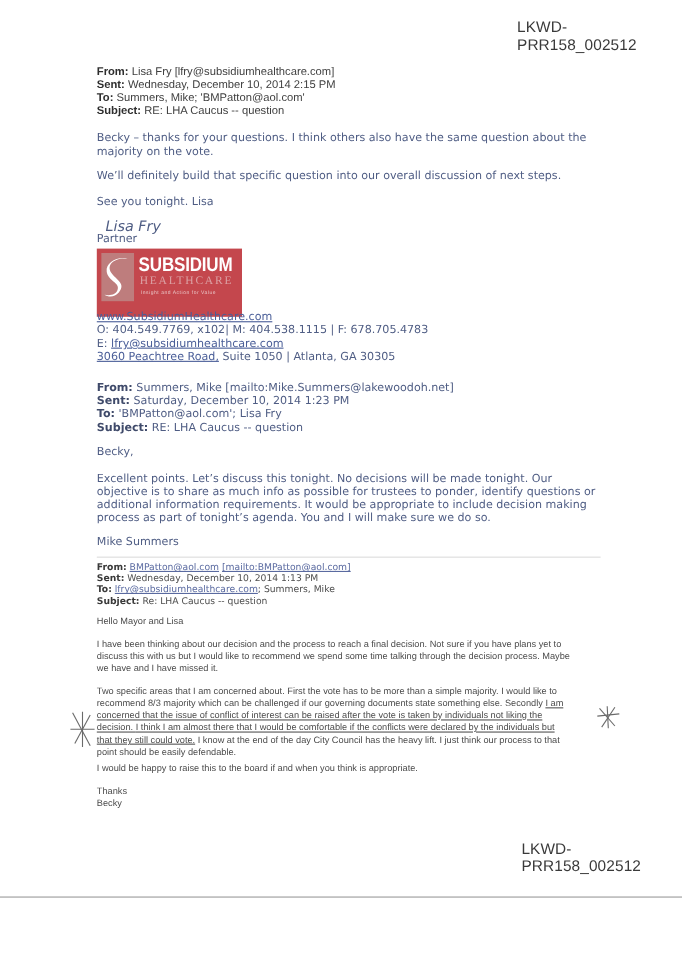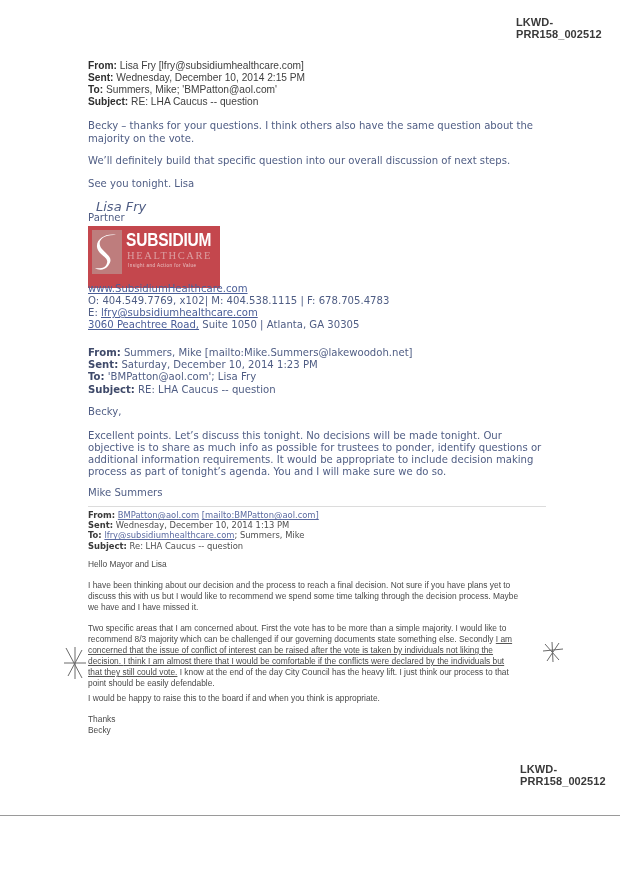--- a/index.html
+++ b/index.html
@@ -1,22 +1,22 @@
 <!DOCTYPE html>
 <html><head>
 <meta charset="utf-8">
 <style>
   html, body { margin: 0; padding: 0; }
   body {
     width: 620px; height: 877px; background: #ffffff; position: relative;
     overflow: hidden; font-family: "Liberation Sans", sans-serif;
   }
   .page { position: absolute; left: 0; top: 0; width: 620px; height: 877px; }
-  .bates { position: absolute; font-family: "Liberation Sans", sans-serif; font-weight: bold;
-           font-size: 11px; color: #3a3a3a; letter-spacing: 0.1px; margin-left: 46px; }
+  .bates { position: absolute; font-family: "Liberation Sans", sans-serif; font-weight: normal;
+           font-size: 14px; color: #3a3a3a; letter-spacing: 0.1px; }
   .bates.top { left: 470px; top: 16px; }
   .bates.bottom { left: 474px; top: 763px; }
   .page-edge { position: absolute; left: 0; top: 815px; width: 620px; height: 1px; background: #9a9a9a; }
 
   
   .hdr1 { position: absolute; left: 88px; top: 60px; font-family: "Liberation Sans", sans-serif;
           font-size: 10.2px; line-height: 12px; color: #3f3f3f; }
   .hdr1 b { color: #2e2e2e; }
 
   .dv { font-family: "DejaVu Sans", sans-serif; color: #4f5d84; }

